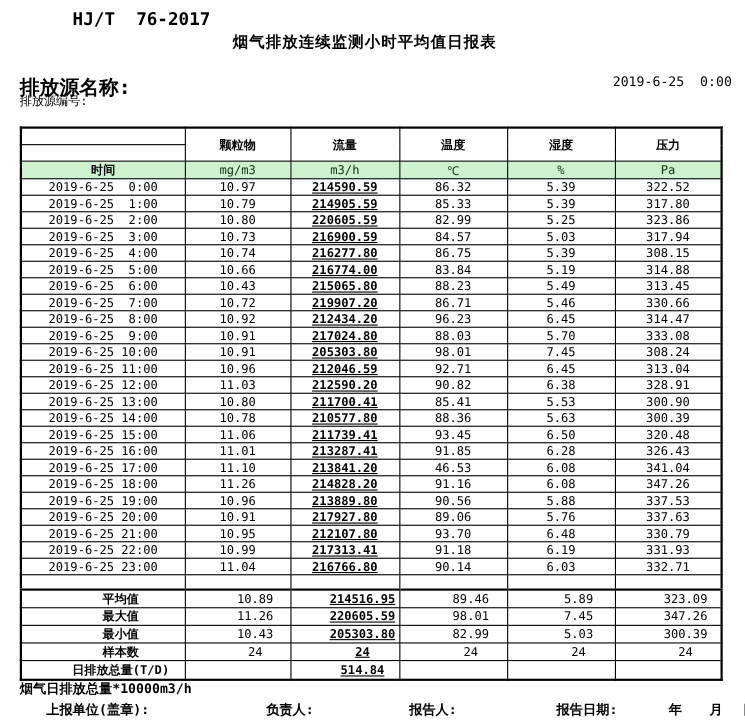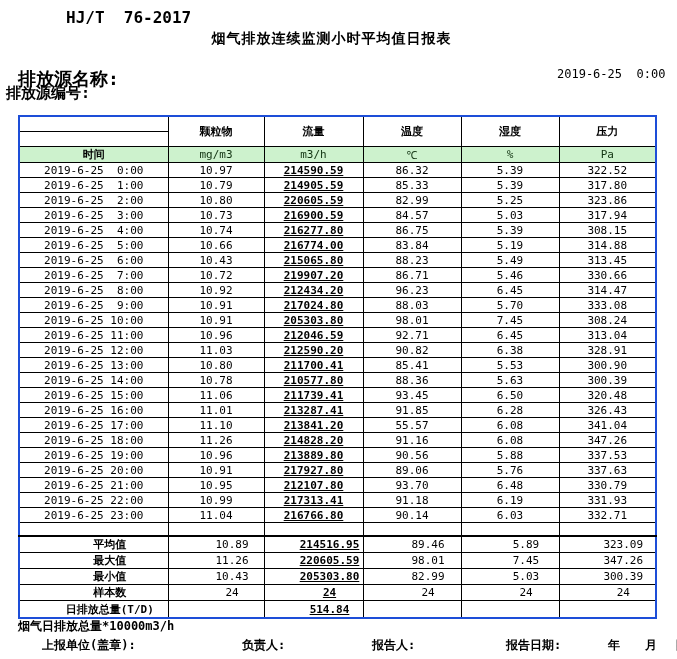--- a/index.html
+++ b/index.html
@@ -14,27 +14,27 @@
   .std-no {
     position: absolute; left: 18px; top: 8px;
     font-size: 16px; font-weight: bold; white-space: pre; margin-left: 48px;
   }
   .doc-title {
     position: absolute; left: 0; top: 30px; width: 663px;
     text-align: center; font-size: 14px; font-weight: bold;
     letter-spacing: 1px;
   }
   .src-name { position: absolute; left: 18px; top: 67px; font-size: 18px; font-weight: bold; }
-  .src-code { position: absolute; left: 6px; top: 84px; font-size: 15px; font-weight: bold; }
+  .src-code { position: absolute; left: 18px; top: 84px; font-size: 11px; font-weight: normal; }
   .report-dt { position: absolute; left: 557px; top: 67px; font-size: 12px; white-space: pre; }
 
   table.report-table {
     position: absolute; left: 18px; top: 115px;
     border-collapse: collapse; table-layout: fixed;
-    border: 2px solid #1d4ed8;
+    border: 2px solid #000000;
   }
   table.report-table td {
     border: 1px solid #000;
     padding: 0;
     text-align: center;
     vertical-align: middle;
     font-size: 11px;
     white-space: pre;
     overflow: hidden;
   }
@@ -237,21 +237,21 @@
         <td>11.01</td>
         <td class="flow-col">213287.41</td>
         <td>91.85</td>
         <td>6.28</td>
         <td>326.43</td>
       </tr>
       <tr class="data-row">
         <td>2019-6-25 17:00</td>
         <td>11.10</td>
         <td class="flow-col">213841.20</td>
-        <td>55.57</td>
+        <td>46.53</td>
         <td>6.08</td>
         <td>341.04</td>
       </tr>
       <tr class="data-row">
         <td>2019-6-25 18:00</td>
         <td>11.26</td>
         <td class="flow-col">214828.20</td>
         <td>91.16</td>
         <td>6.08</td>
         <td>347.26</td>

